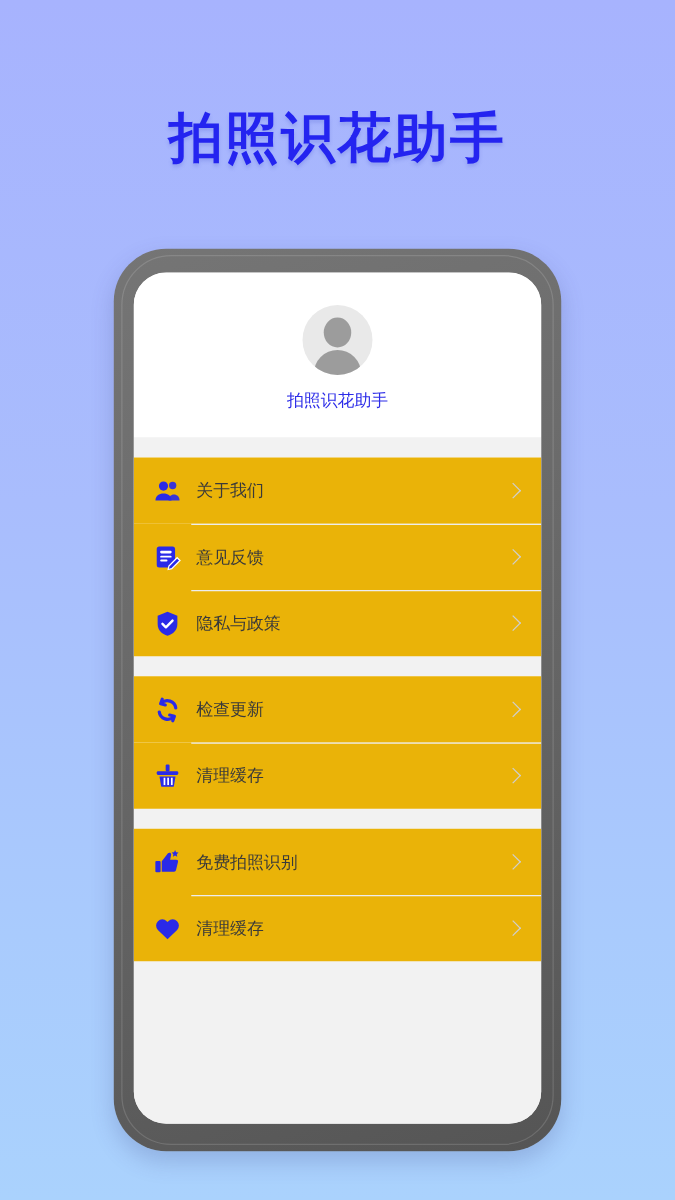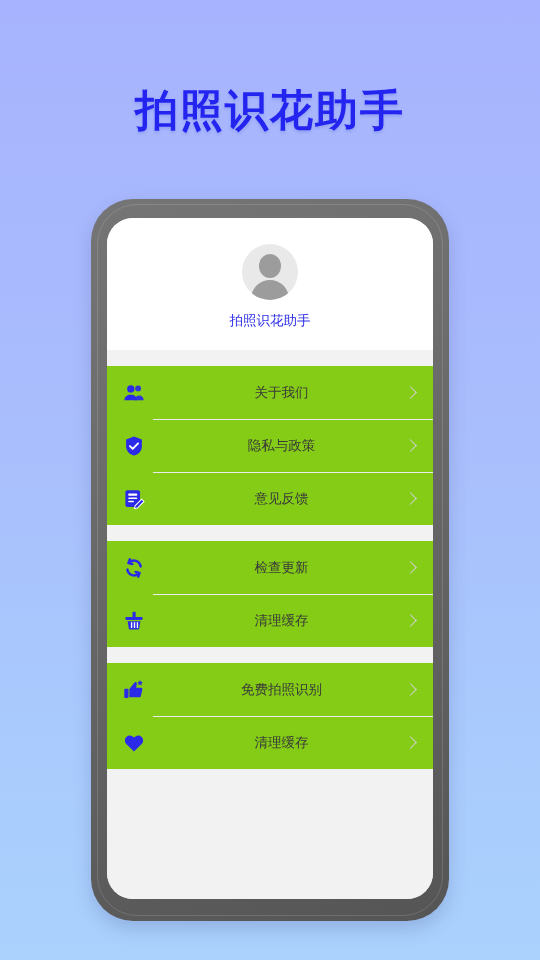--- a/index.html
+++ b/index.html
@@ -84,22 +84,21 @@
 
   
   .gap { height:16px; background:#f2f2f2; }
   .group { background:#ffffff; }
   .row {
     display:flex;
     align-items:center;
     height:53px;
     padding:0 14px 0 16px;
     position:relative;
-    background:#84cc16;
-    text-align:center;
+    background:#eab308;
   }
   .row + .row:before {
     content:"";
     position:absolute;
     left:46px; right:0; top:0;
     height:1px;
     background:#ededed;
   }
   .row-icon {
     width:22px; height:22px;
@@ -154,39 +153,39 @@
               <path d="M13 20c0-3.2 1.9-5.2 4.6-5.2 2.8 0 4.9 2 4.9 5.2z" opacity="0.92"></path>
             </svg>
           </span>
           <span class="row-label">关于我们</span>
           <span class="chev"></span>
         </div>
 
         <div class="row">
           <span class="row-icon">
             <svg width="22" height="22" viewBox="0 0 24 24">
-              <path d="M12 1.6 3.4 5v7.2c0 5.2 3.6 9 8.6 10.2 5-1.2 8.6-5 8.6-10.2V5z" fill="#2a2ae8"></path>
-              <path d="M7.6 12.1l3 3 5.8-5.9" fill="none" stroke="#ffffff" stroke-width="2.1" stroke-linecap="round" stroke-linejoin="round"></path>
-            </svg>
-          </span>
-          <span class="row-label">隐私与政策</span>
-          <span class="chev"></span>
-        </div>
-
-        <div class="row">
-          <span class="row-icon">
-            <svg width="22" height="22" viewBox="0 0 24 24">
               <rect x="2.6" y="2.4" width="16" height="18.4" rx="2.2" fill="#2a2ae8"></rect>
               <rect x="5.6" y="6" width="10" height="2.4" rx="1" fill="#ffffff"></rect>
               <rect x="5.6" y="10.4" width="10" height="1.7" rx="0.85" fill="#ffffff"></rect>
               <rect x="5.6" y="13.8" width="6.4" height="1.7" rx="0.85" fill="#ffffff"></rect>
               <path d="M20.4 12.2 13.2 19.4l-.6 3.1 3.1-.7 7.2-7.2z" fill="#2a2ae8" stroke="#ffffff" stroke-width="1.1"></path>
             </svg>
           </span>
           <span class="row-label">意见反馈</span>
+          <span class="chev"></span>
+        </div>
+
+        <div class="row">
+          <span class="row-icon">
+            <svg width="22" height="22" viewBox="0 0 24 24">
+              <path d="M12 1.6 3.4 5v7.2c0 5.2 3.6 9 8.6 10.2 5-1.2 8.6-5 8.6-10.2V5z" fill="#2a2ae8"></path>
+              <path d="M7.6 12.1l3 3 5.8-5.9" fill="none" stroke="#ffffff" stroke-width="2.1" stroke-linecap="round" stroke-linejoin="round"></path>
+            </svg>
+          </span>
+          <span class="row-label">隐私与政策</span>
           <span class="chev"></span>
         </div>
       </div>
 
       <div class="gap"></div>
 
       <div class="group">
         <div class="row">
           <span class="row-icon">
             <svg width="22" height="22" viewBox="0 0 24 24" fill="none" stroke="#2a2ae8" stroke-width="2.8" stroke-linecap="round">

